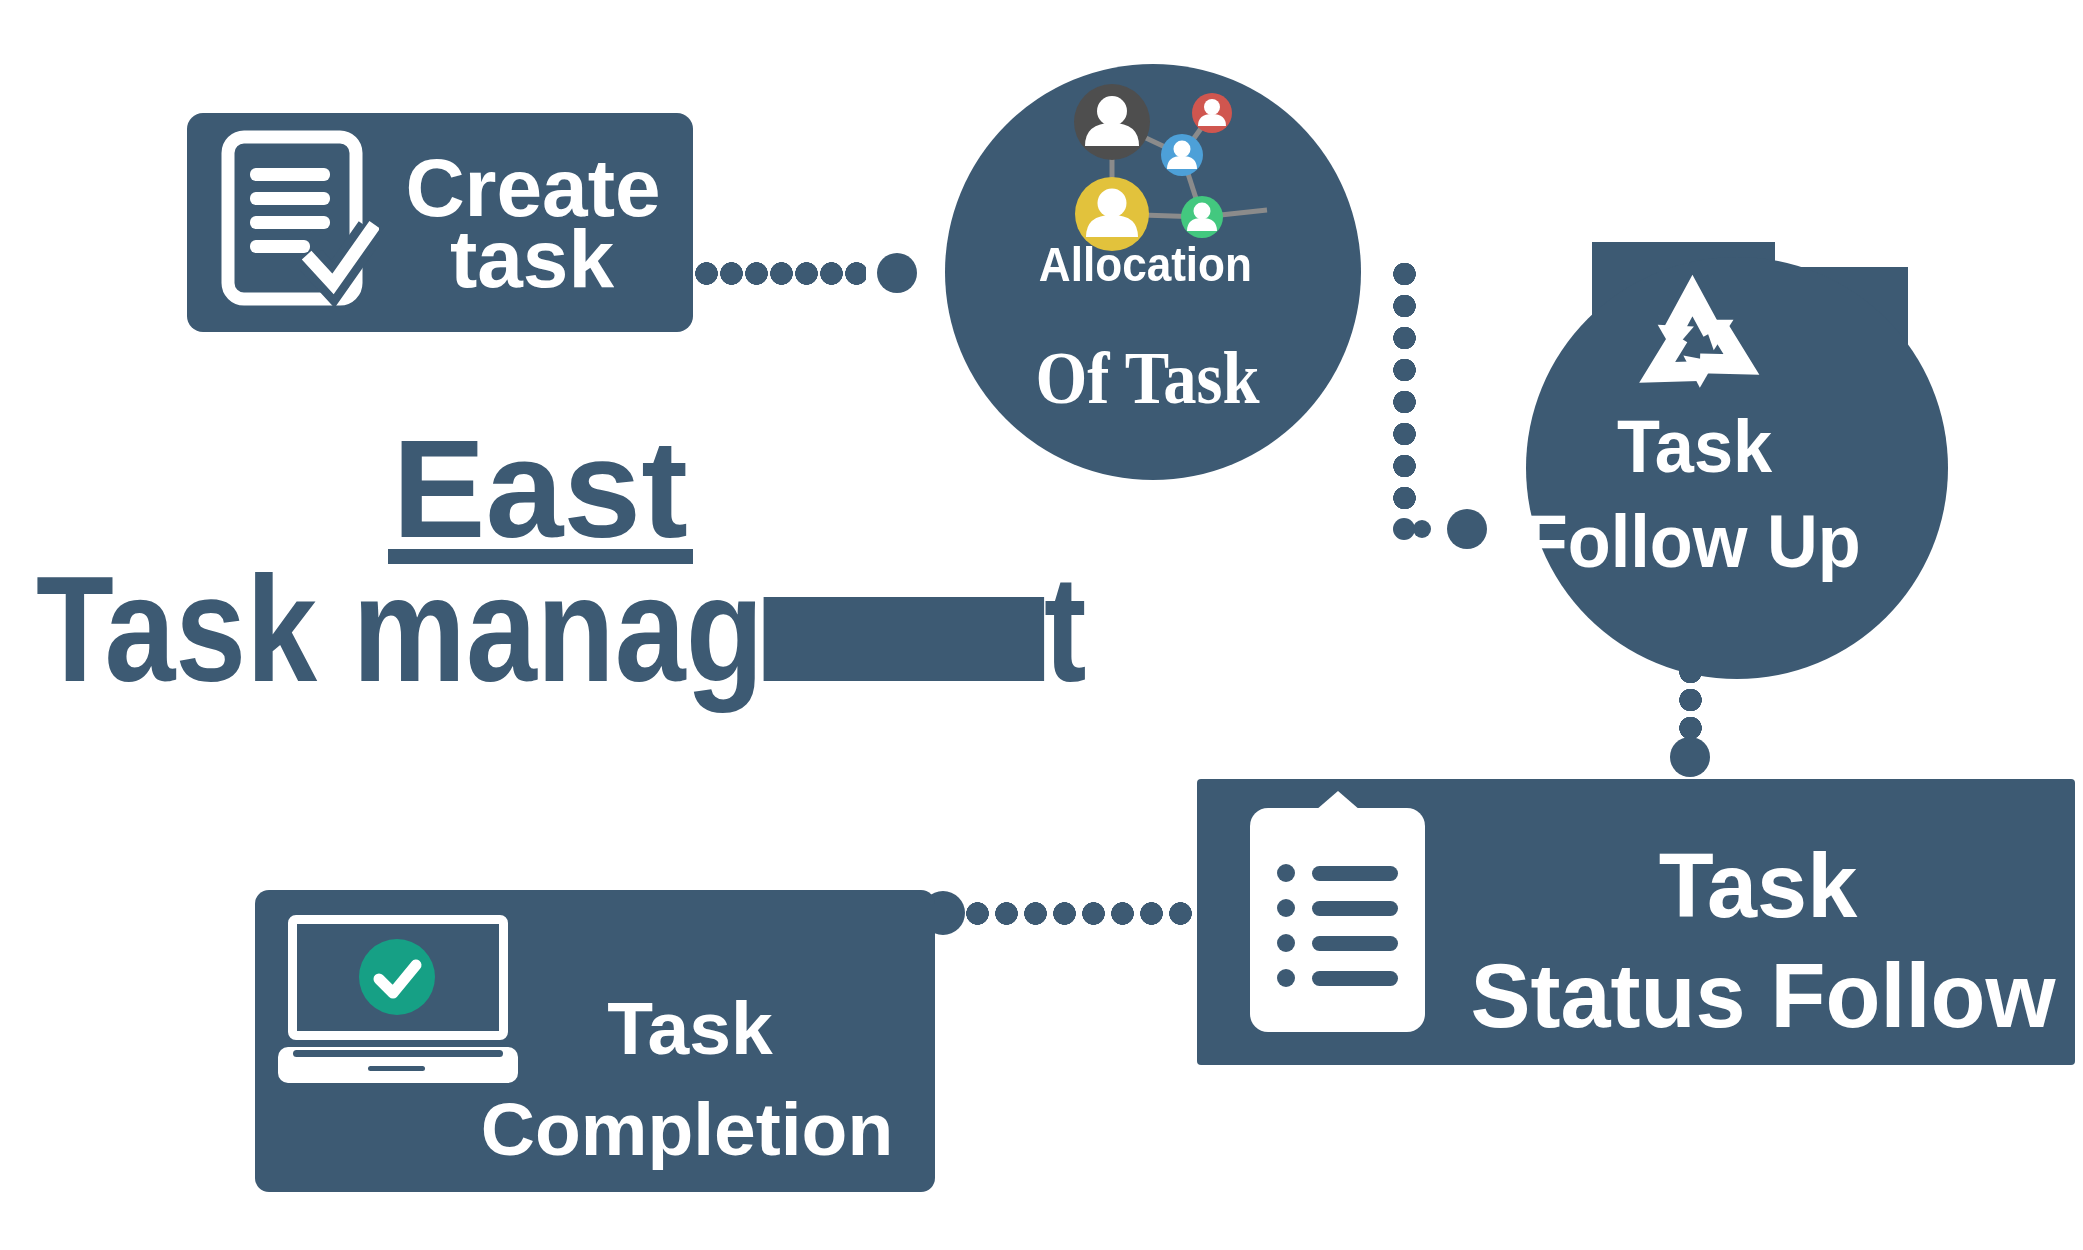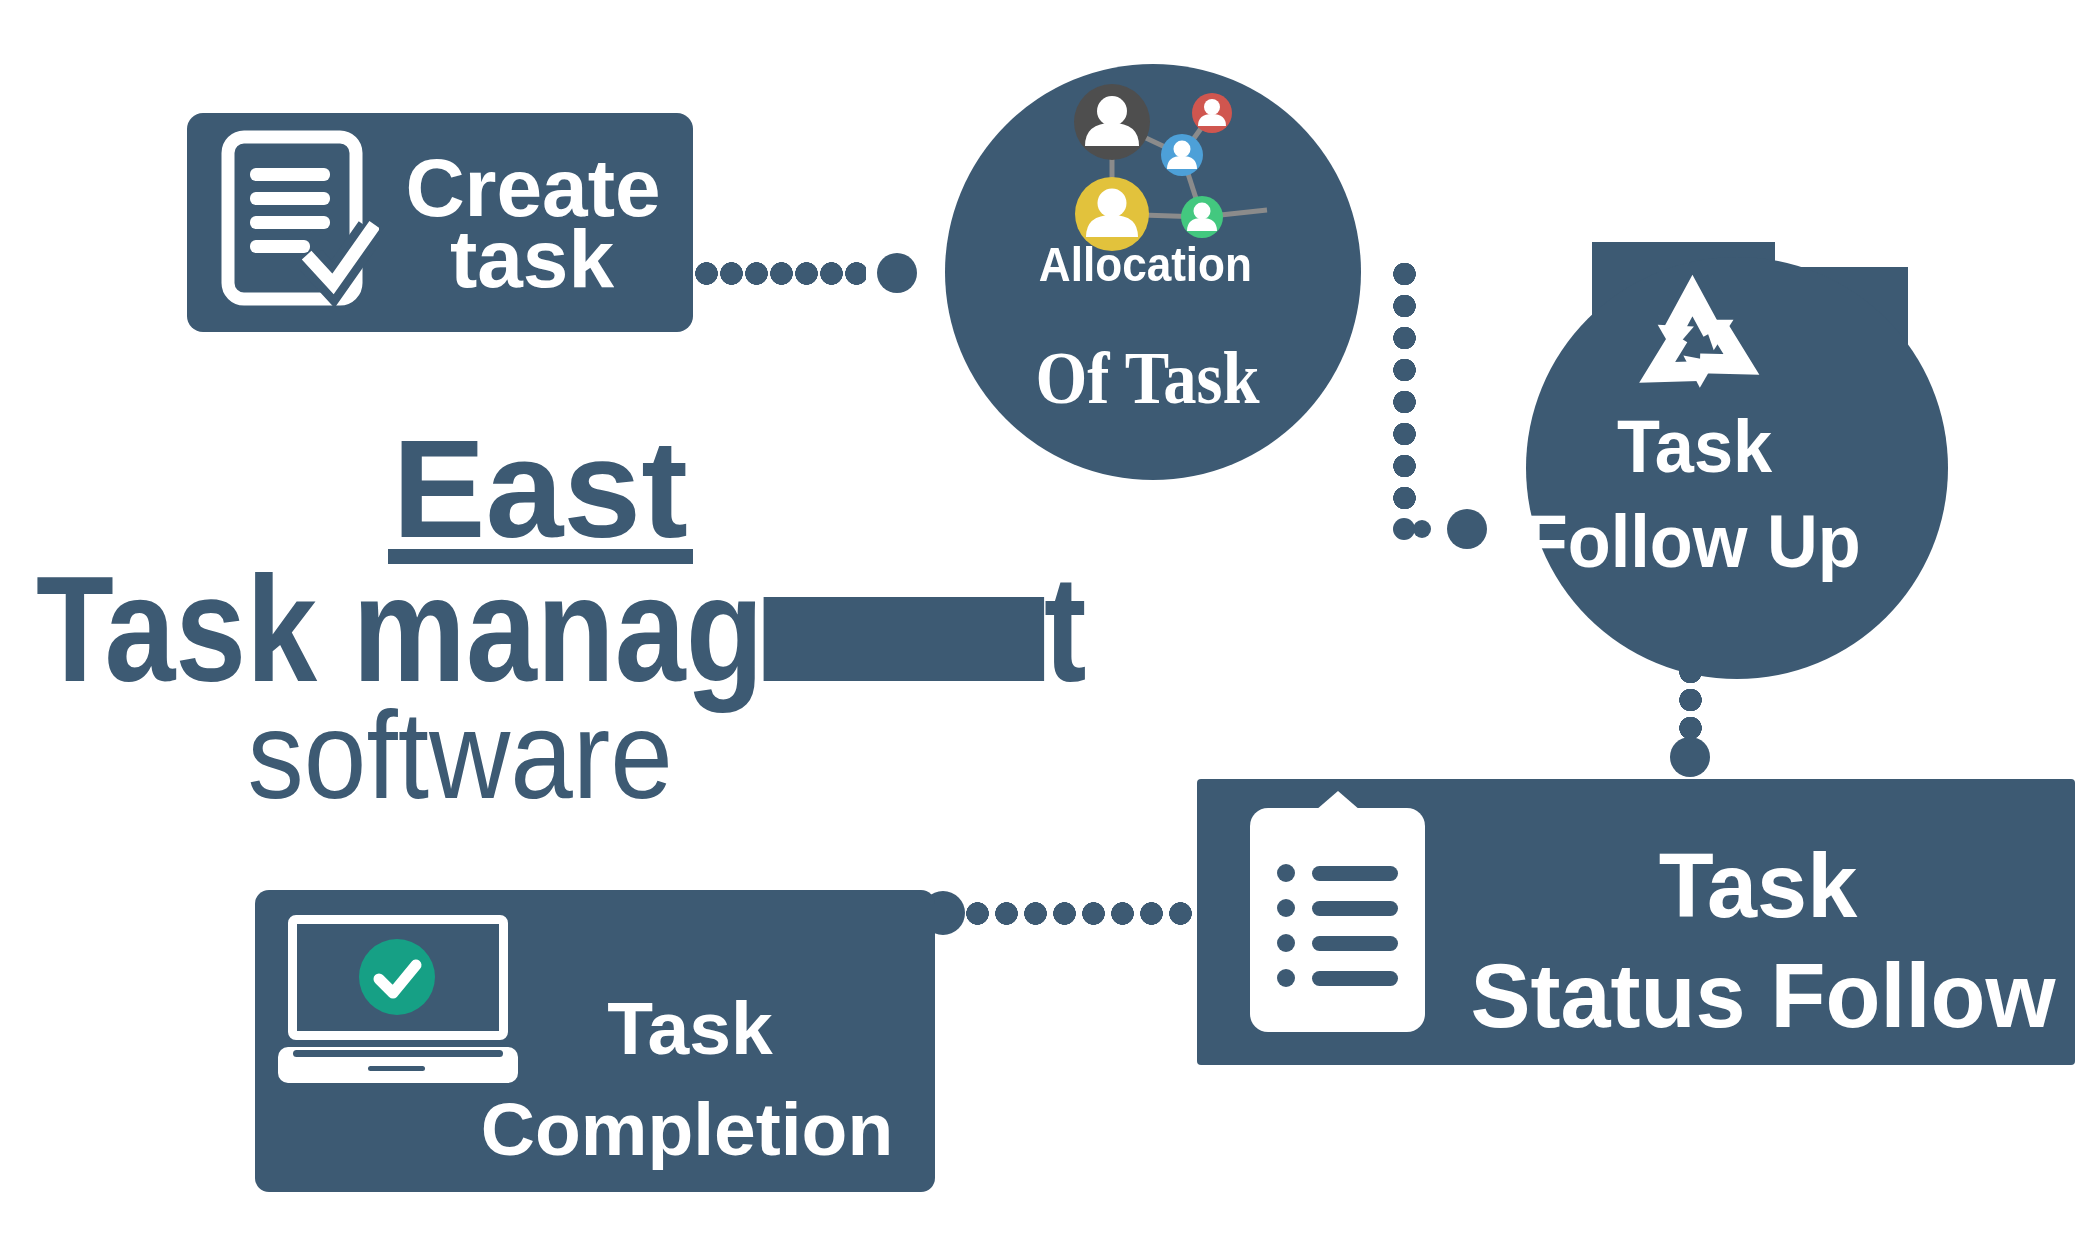--- a/index.html
+++ b/index.html
@@ -160,17 +160,14 @@
   <div class="lbl" style="left:387px;top:1092px;font-size:75px;">
     <span class="cond">Completion</span></div>
 
   <div class="brand" style="left:240px;top:419px;width:600px;font-size:140px;text-align:center;">East</div>
   <div class="abs slate" style="left:388px;top:549px;width:305px;height:15px;"></div>
   <div class="brand" style="left:36px;top:554px;font-size:150px;">
     <span class="cond" style="display:inline-block;transform:scaleX(0.85);transform-origin:left;white-space:nowrap;">
       <span>Task manag</span><span style="display:inline-block;width:330px;height:84px;background:#3D5A73;"></span><span>t</span>
     </span>
   </div>
-  <div class="brand" style="left:160px;top:692px;width:600px;font-size:125px;font-weight:normal;text-align:center;">
-    <span class="cond" style="display:inline-block;transform:scaleX(0.9);">software</span>
-  </div>
 
 </div>
 
 </body></html>

